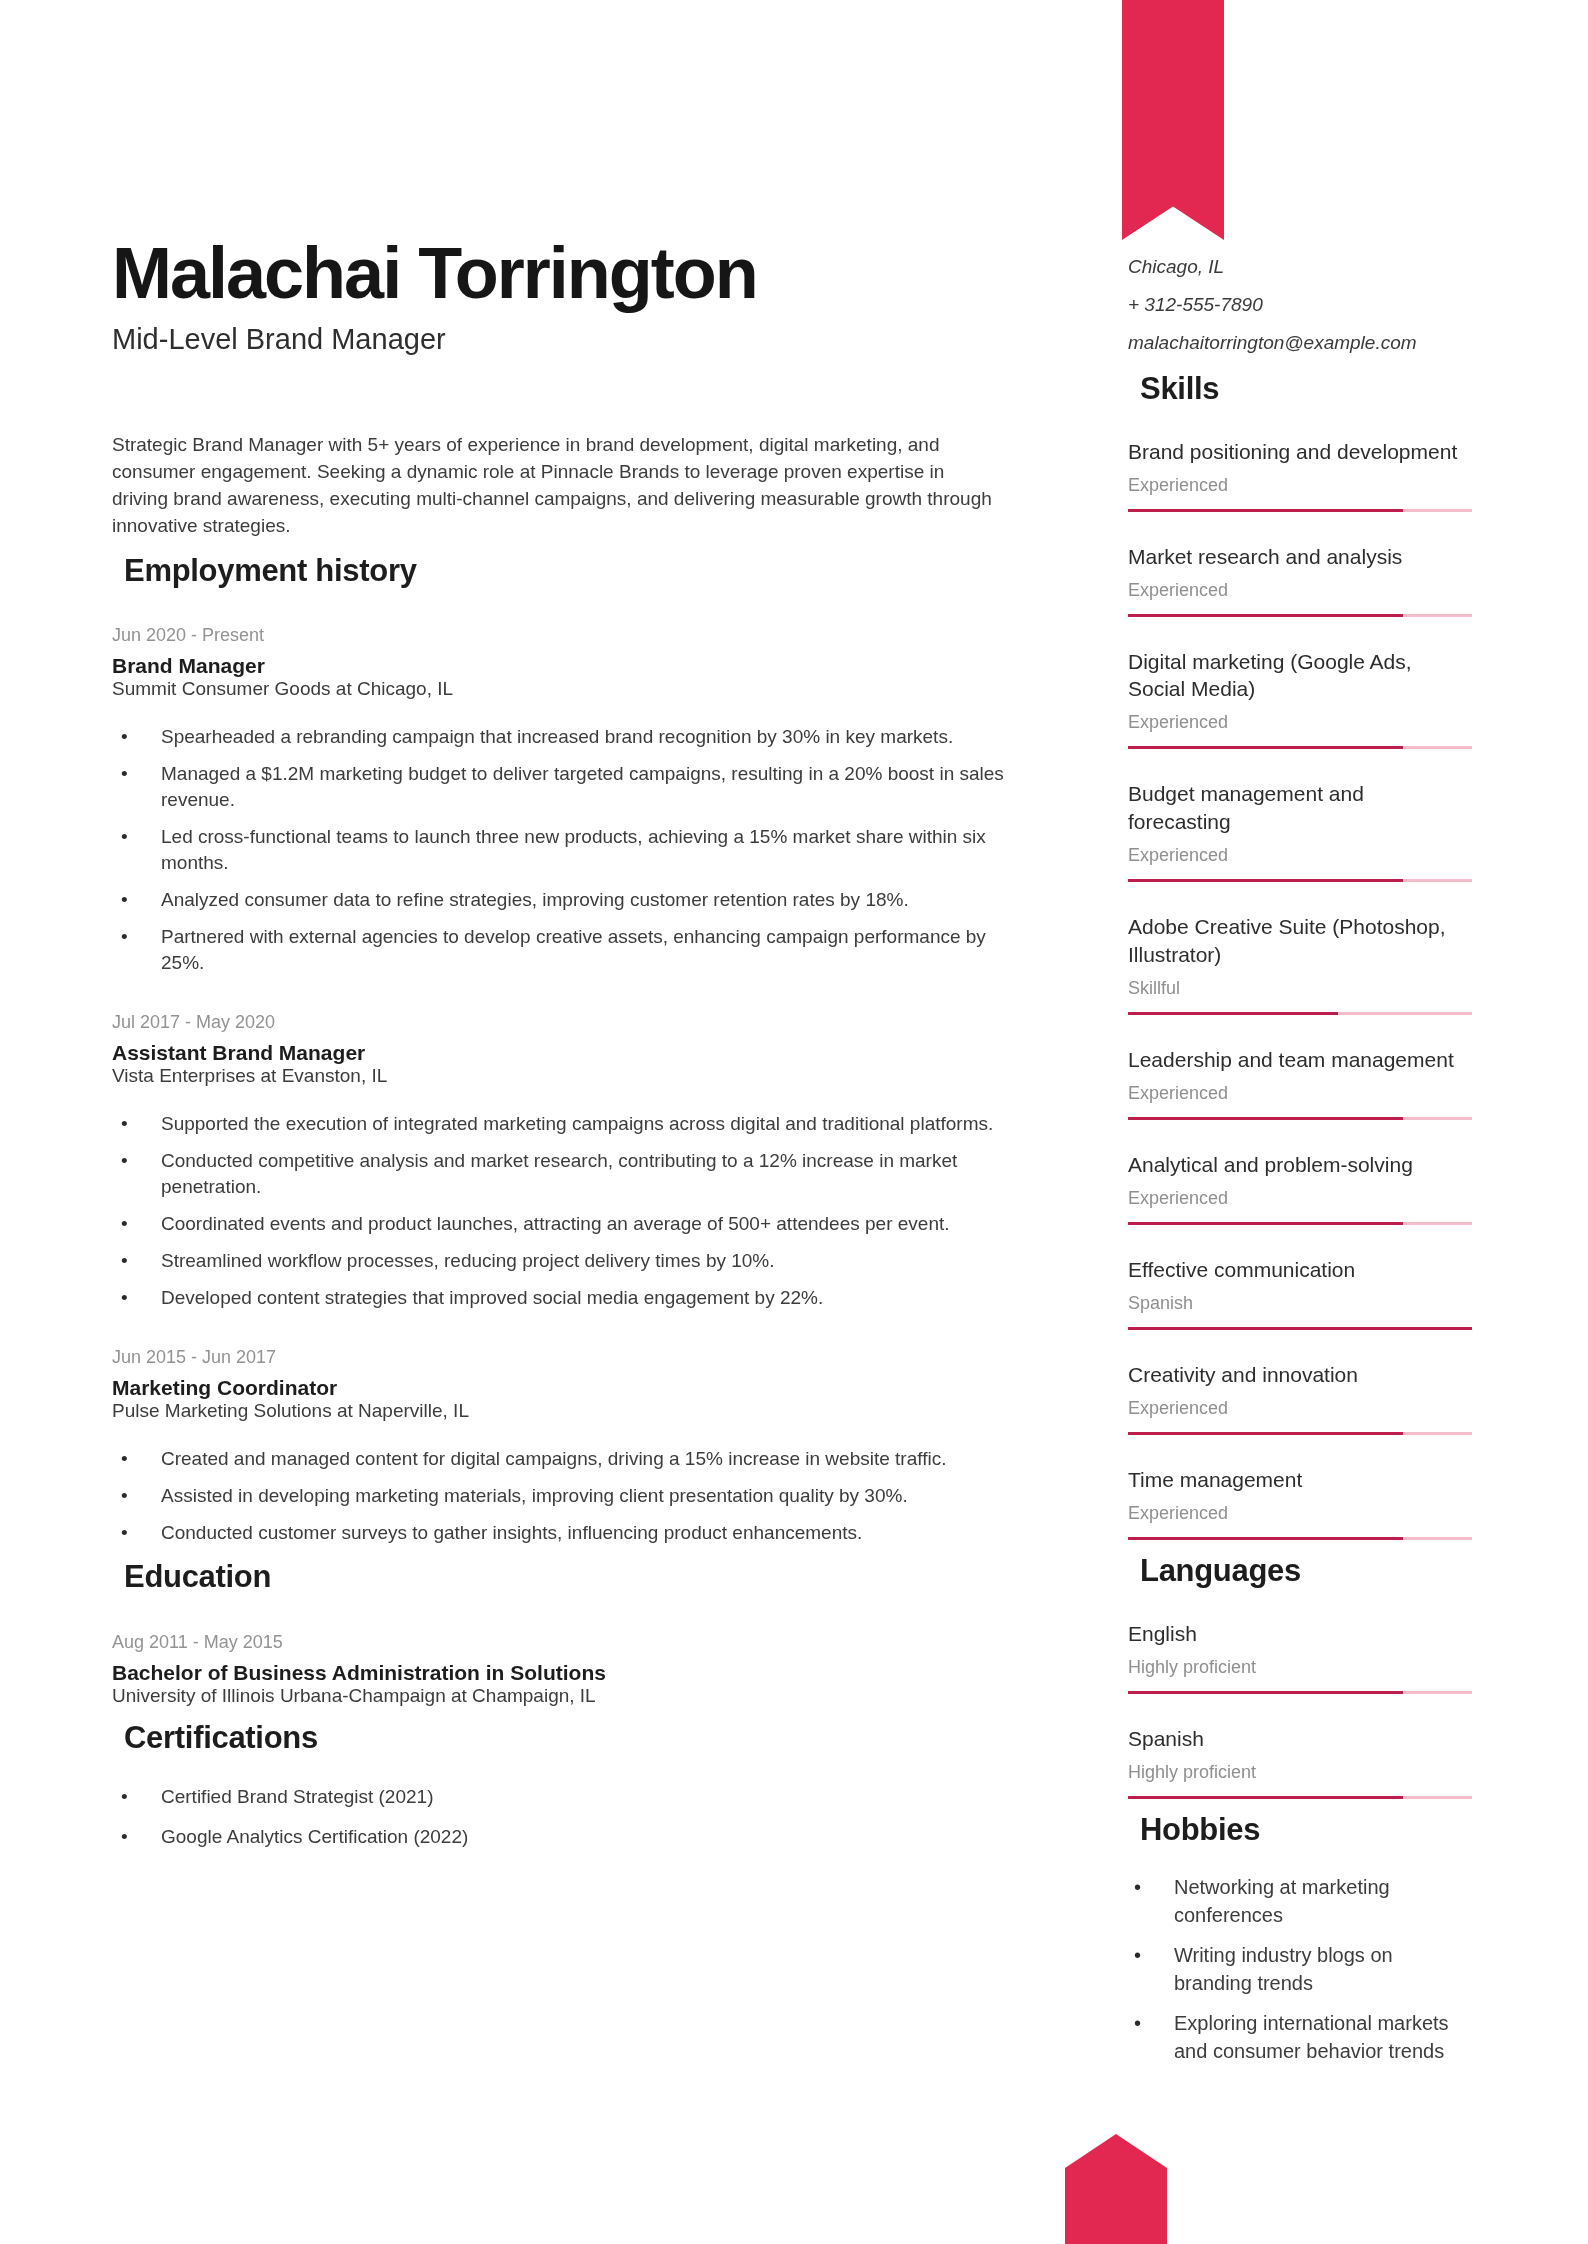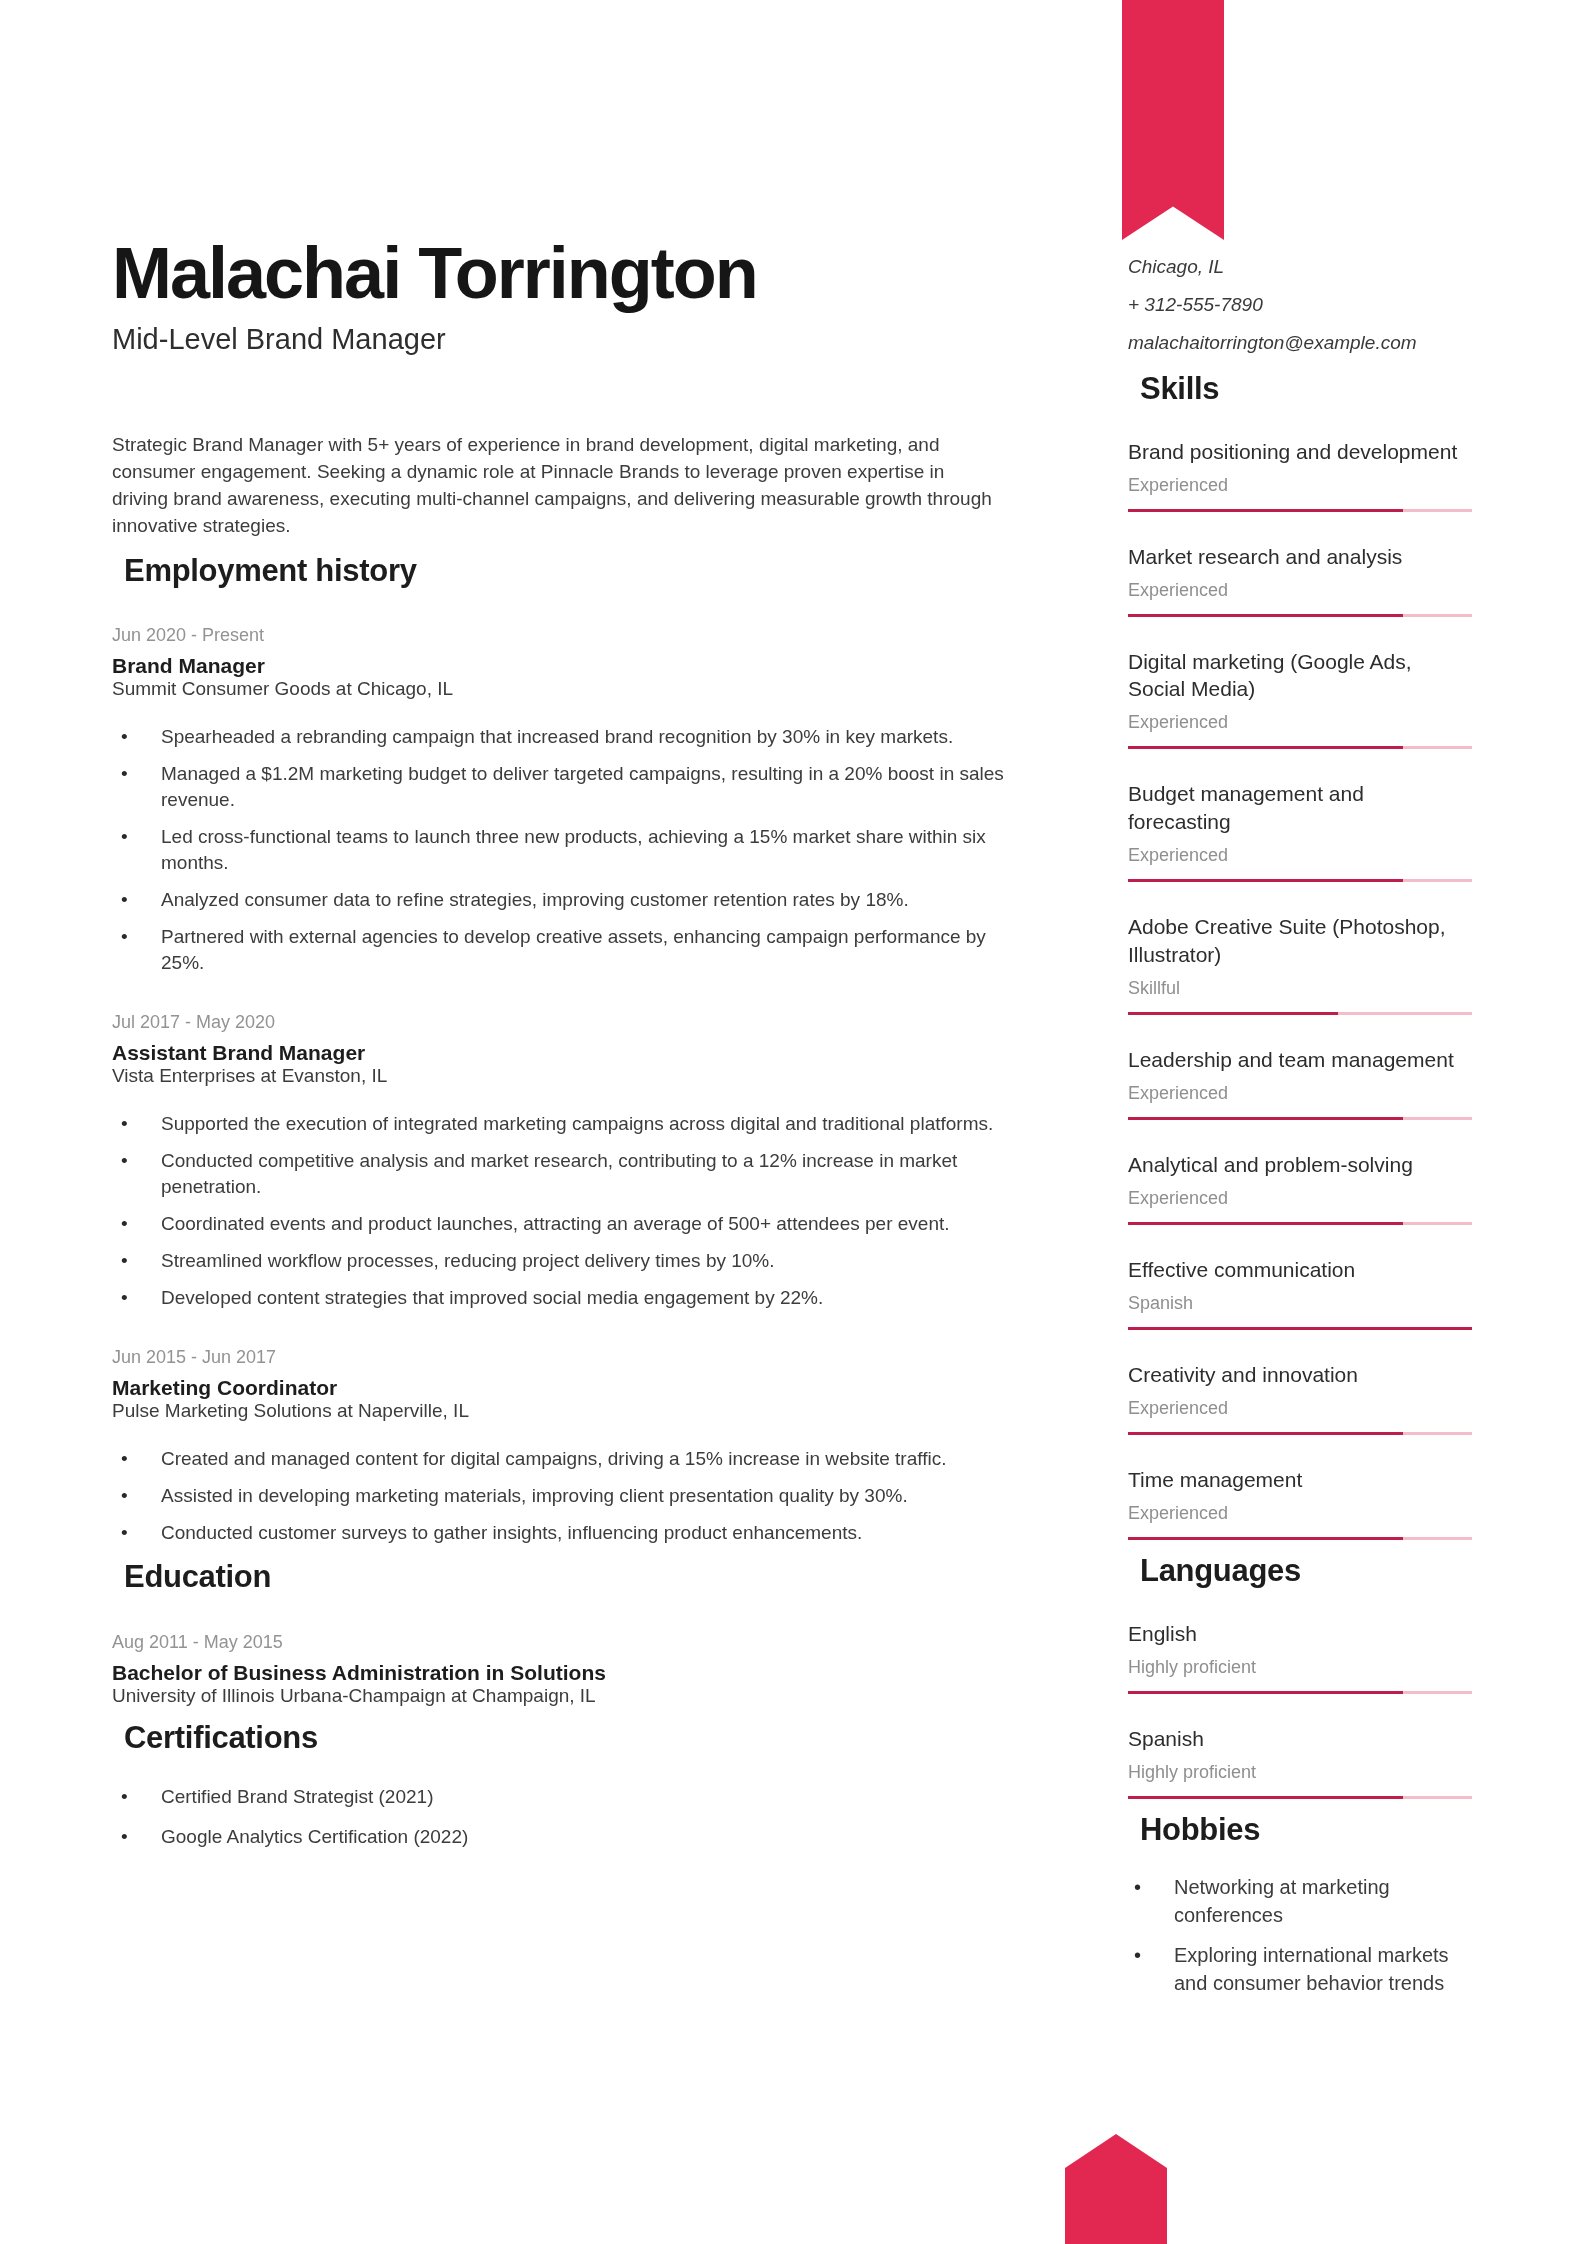--- a/index.html
+++ b/index.html
@@ -248,17 +248,18 @@
       <div class="skill-level">Highly proficient</div>
       <div class="skill-bar">
           <div class="skill-bar-fill" style="width: 80%;"></div>
         </div>
     </div>
 
     <h2 class="section hobby-heading">Hobbies</h2>
 
     <ul class="bullets hobbies">
       <li>Networking at marketing conferences</li>
+      <li>Writing industry blogs on branding trends</li>
       <li>Exploring international markets and consumer behavior trends</li>
     </ul>
 
   </div>
 </div>
 
 </body></html>

